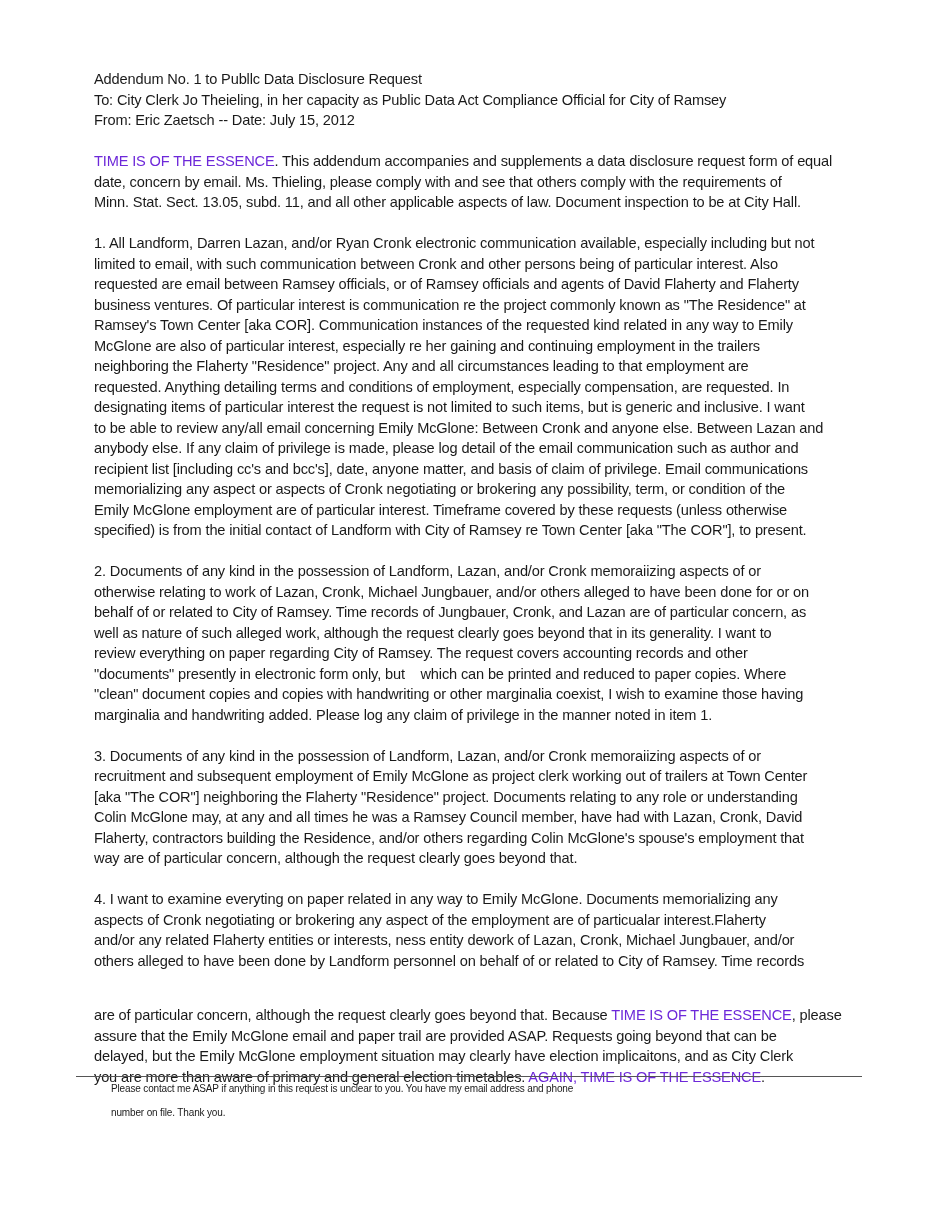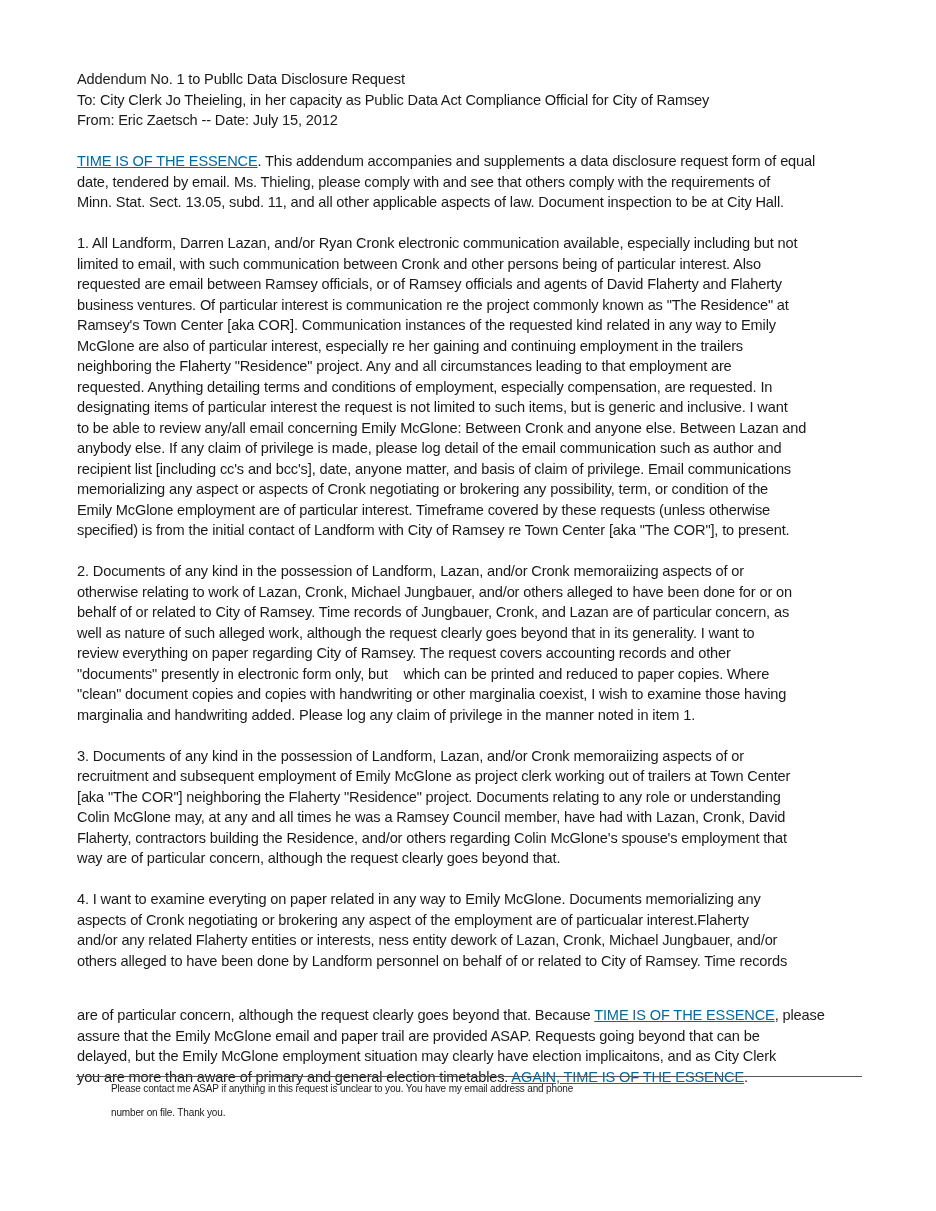--- a/index.html
+++ b/index.html
@@ -10,31 +10,31 @@
   body {
     width: 936px;
     height: 1211px;
     position: relative;
     overflow: hidden;
     font-family: "Liberation Sans", "DejaVu Sans", sans-serif;
     color: #1a1a1a;
   }
   .page {
     position: absolute;
-    left: 77px;
+    left: 94px;
     top: 69px;
     width: 790px;
     font-size: 14.6px;
     line-height: 20.5px;
     letter-spacing: -0.15px;
   }
   .line { white-space: nowrap; display: block; }
   .block { margin: 0; }
   .gap { height: 20.5px; }
-  .red { color: #0369a1; text-decoration: underline; }
+  .red { color: #6d28d9; }
   .rule {
     position: absolute;
     left: 76px;
     top: 1076px;
     width: 786px;
     height: 0;
     border-top: 1.5px solid #555555;
   }
   .closing {
     position: absolute;
@@ -54,21 +54,21 @@
   <div class="block">
     <span class="line">Addendum No. 1 to Publlc Data Disclosure Request</span>
     <span class="line">To: City Clerk Jo Theieling, in her capacity as Public Data Act Compliance Official for City of Ramsey</span>
     <span class="line">From: Eric Zaetsch -- Date: July 15, 2012</span>
   </div>
 
   <div class="gap"></div>
 
   <div class="block">
     <span class="line"><span class="red">TIME IS OF THE ESSENCE</span><span>. This addendum accompanies and supplements a data disclosure request form of equal</span></span>
-    <span class="line">date, tendered by email. Ms. Thieling, please comply with and see that others comply with the requirements of</span>
+    <span class="line">date, concern by email. Ms. Thieling, please comply with and see that others comply with the requirements of</span>
     <span class="line">Minn. Stat. Sect. 13.05, subd. 11, and all other applicable aspects of law. Document inspection to be at City Hall.</span>
   </div>
 
   <div class="gap"></div>
 
   <div class="block">
     <span class="line">1. All Landform, Darren Lazan, and/or Ryan Cronk electronic communication available, especially including but not</span>
     <span class="line">limited to email, with such communication between Cronk and other persons being of particular interest. Also</span>
     <span class="line">requested are email between Ramsey officials, or of Ramsey officials and agents of David Flaherty and Flaherty</span>
     <span class="line">business ventures. Of particular interest is communication re the project commonly known as "The Residence" at</span>

